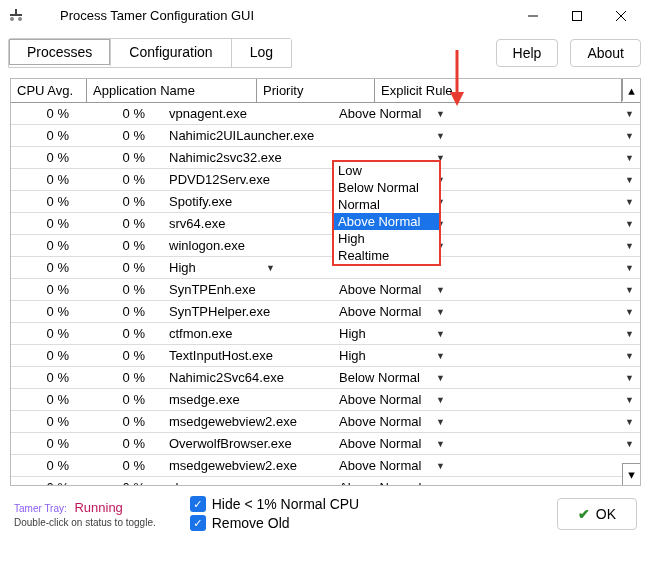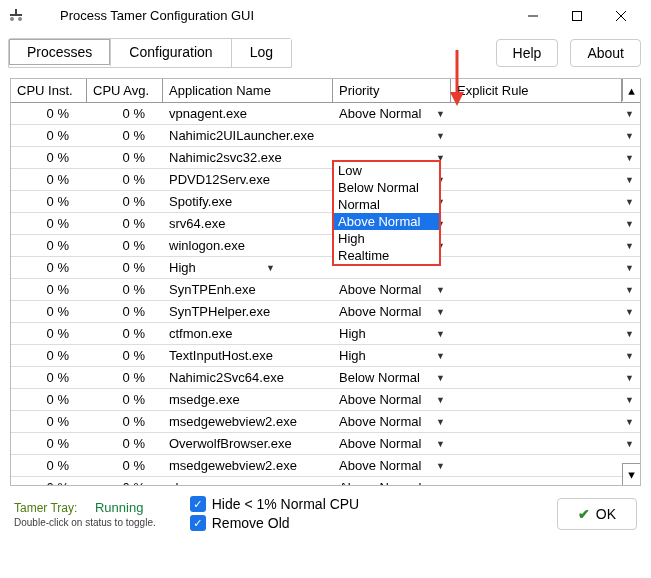--- a/index.html
+++ b/index.html
@@ -41,22 +41,22 @@
 .dropdown { position: absolute; left: 332px; top: 132px; width: 109px; border: 2px solid #e63b2e; background: #fff; z-index: 50; margin-top: 28px; }
 .dropdown .opt { padding: 1px 4px; font-size: 13px; cursor: pointer; }
 .dropdown .opt.sel { background: #1a73e8; color: #fff; }
 
 .red-arrow { position: absolute; left: 447px; top: 50px; z-index: 60; pointer-events: none; }
 
 .scrollbar-bottom { position: absolute; right: 0; bottom: 0; width: 18px; height: 22px; border-left: 1px solid #999; border-top: 1px solid #999; display: flex; align-items: center; justify-content: center; background: #fff; cursor: pointer; }
 
 .footer { display: flex; align-items: center; padding: 10px 14px; gap: 10px; }
 .footer-left { display: flex; flex-direction: column; gap: 2px; }
-.tamer-label { font-size: 12px; color: #4d7c0f; }
-.running { color: #15803d; margin-left: 14px; }
+.tamer-label { font-size: 10px; color: #8b5cf6; }
+.running { color: #be185d; margin-left: 4px; }
 .hint { color: #404040; font-size: 10px; }
 .footer-mid { display: flex; flex-direction: column; gap: 3px; margin-left: 24px; }
 .cb-row { display: flex; align-items: center; gap: 6px; font-size: 14px; }
 .cb { width: 16px; height: 16px; border-radius: 3px; background: #1a73e8; display: flex; align-items: center; justify-content: center; color: #fff; font-size: 11px; }
 .footer-spacer { flex: 1; }
 .ok-btn { background: #fff; border: 1px solid #ccc; border-radius: 4px; padding: 7px 20px; font-size: 14px; cursor: pointer; display: flex; align-items: center; gap: 6px; }
 .ok-check { color: #2e8b2e; font-weight: bold; }
 </style>
 </head>
 <body>
@@ -95,21 +95,20 @@
     <div class="tab">Configuration</div>
     <div class="tab">Log</div>
   </div>
   <div class="toolbar-spacer"></div>
   <button class="btn">Help</button>
   <button class="btn">About</button>
 </div>
 
 <div class="table-wrap">
   <div class="table-header">
-    <div class="th col-cpu-inst">CPU Inst.</div>
     <div class="th col-cpu-avg">CPU Avg.</div>
     <div class="th col-app">Application Name</div>
     <div class="th col-priority">Priority</div>
     <div class="th col-rule">Explicit Rule</div>
     <div class="scroll-up">
         <span>▴</span>
       </div>
   </div>
   <div class="table-body" id="tbody">
       <div class="tr">

